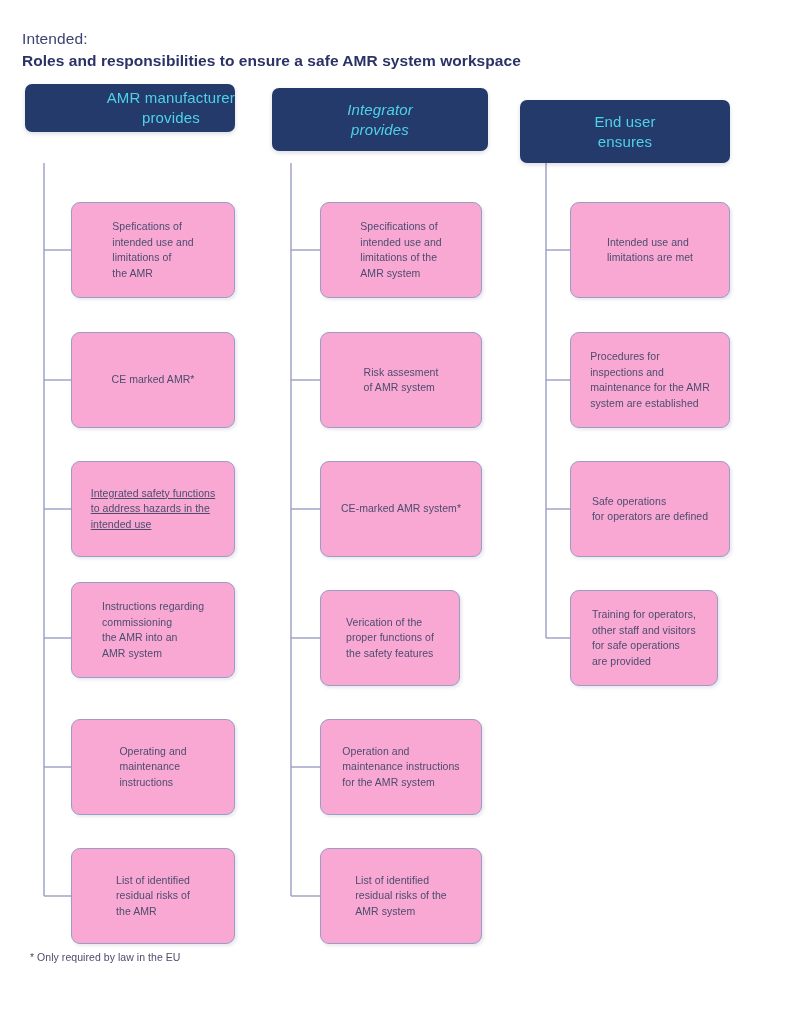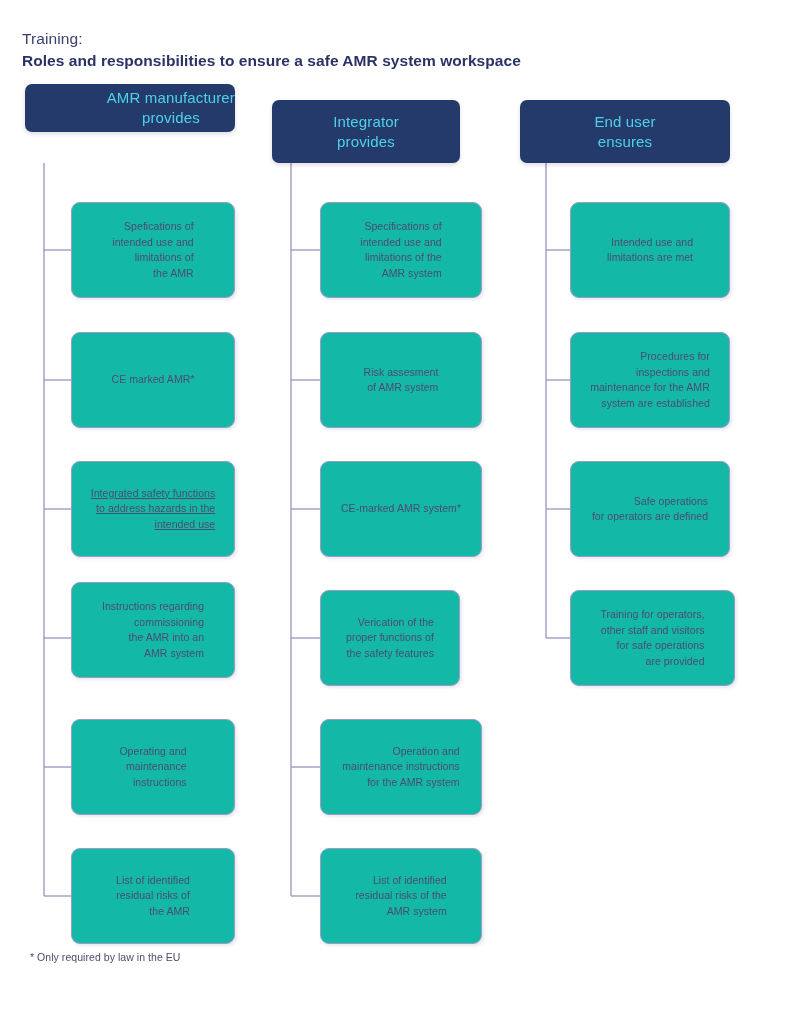--- a/index.html
+++ b/index.html
@@ -72,27 +72,27 @@
     box-shadow: 0 2px 4px rgba(60,60,100,0.18);
   }
   .col-header span {
     display: block;
   }
 
   
   .item-box {
     position: absolute;
     box-sizing: border-box;
-    background: #14b8a6;
+    background: #f9a8d4;
     border: 1.4px solid #9b9cc4;
     border-radius: 9px;
     display: flex;
     align-items: center;
     justify-content: center;
-    text-align: right;
+    text-align: left;
     color: #4c4c6e;
     font-size: 10.5px;
     line-height: 15.5px;
     letter-spacing: 0.05px;
     box-shadow: 1.5px 2px 3px rgba(120,120,160,0.16);
   }
   .item-box .box-text {
     display: block;
     padding: 0 7px;
     white-space: pre-line;
@@ -105,21 +105,21 @@
     top: 951px;
     font-size: 10.5px;
     color: #4c4c6e;
     letter-spacing: 0.05px;
   }
 </style>
 </head>
 <body>
 
 <div id="title-block">
-  <div id="summary-label">Training:</div>
+  <div id="summary-label">Intended:</div>
   <div id="summary-headline">Roles and responsibilities to ensure a safe AMR system workspace</div>
 </div>
 
 <div id="diagram">
   <svg id="connectors" viewBox="0 0 808 1024" width="808" height="1024" aria-hidden="true">
       <line x1="44" y1="163" x2="44" y2="896" stroke="#9b9cc4" stroke-width="1.4"></line>
       <line x1="44" y1="250" x2="71" y2="250" stroke="#9b9cc4" stroke-width="1.4"></line>
       <line x1="44" y1="380" x2="71" y2="380" stroke="#9b9cc4" stroke-width="1.4"></line>
       <line x1="44" y1="509" x2="71" y2="509" stroke="#9b9cc4" stroke-width="1.4"></line>
       <line x1="44" y1="638" x2="71" y2="638" stroke="#9b9cc4" stroke-width="1.4"></line>
@@ -166,21 +166,21 @@
       <div class="item-box" style="left: 71px; top: 719px; width: 164px; height: 96px;">
         <span class="box-text">Operating and
 maintenance
 instructions</span>
       </div>
       <div class="item-box" style="left: 71px; top: 848px; width: 164px; height: 96px;">
         <span class="box-text">List of identified
 residual risks of
 the AMR</span>
       </div>
-      <div class="col-header" style="left: 272px; top: 100px; width: 188px; height: 63px;">
+      <div class="col-header" style="left: 272px; top: 88px; width: 216px; height: 63px; font-style: italic;">
         <span style="white-space: pre-line;">Integrator
 provides</span>
       </div>
       <div class="item-box" style="left: 320px; top: 202px; width: 162px; height: 96px;">
         <span class="box-text">Specifications of
 intended use and
 limitations of the
 AMR system</span>
       </div>
       <div class="item-box" style="left: 320px; top: 332px; width: 162px; height: 96px;">
@@ -216,21 +216,21 @@
       <div class="item-box" style="left: 570px; top: 332px; width: 160px; height: 96px;">
         <span class="box-text">Procedures for
 inspections and
 maintenance for the AMR
 system are established</span>
       </div>
       <div class="item-box" style="left: 570px; top: 461px; width: 160px; height: 96px;">
         <span class="box-text">Safe operations
 for operators are defined</span>
       </div>
-      <div class="item-box" style="left: 570px; top: 590px; width: 165px; height: 96px;">
+      <div class="item-box" style="left: 570px; top: 590px; width: 148px; height: 96px;">
         <span class="box-text">Training for operators,
 other staff and visitors
 for safe operations
 are provided</span>
       </div>
     </div>
 </div>
 
 <div id="footnote">* Only required by law in the EU</div>
 

